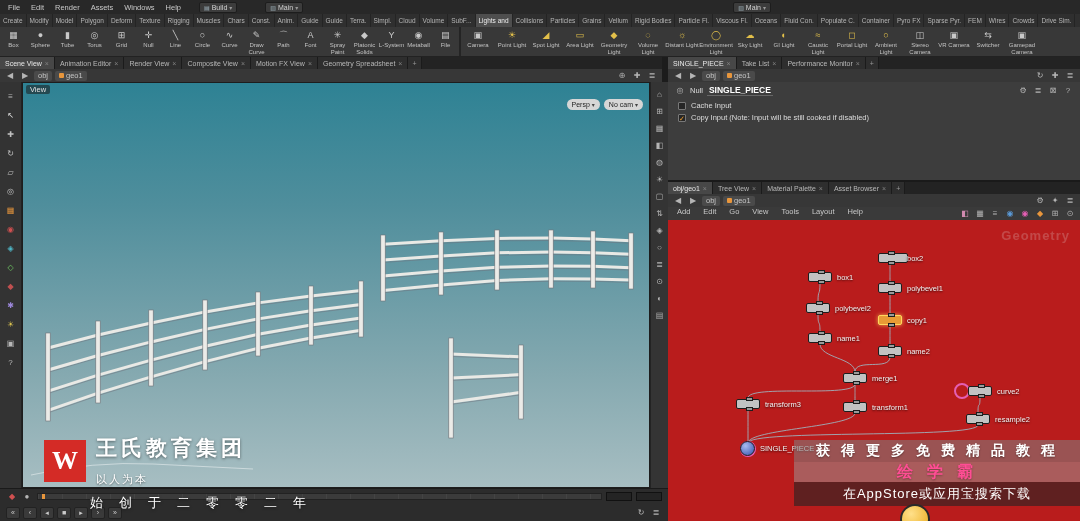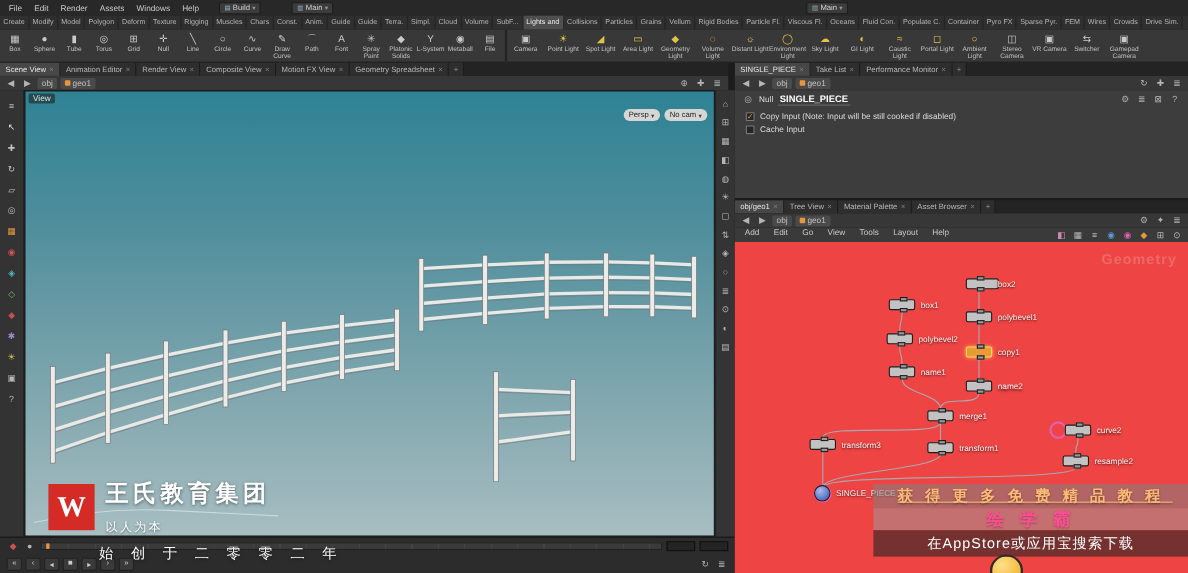--- a/index.html
+++ b/index.html
@@ -76,21 +76,21 @@
 .paramhead{display:flex;align-items:center;gap:4px;height:16px;padding:0 6px;}
 .typechip{font-size:7.5px;color:#ddd;}
 .namefield{font-size:8.5px;font-weight:bold;color:#fff;border-bottom:1px solid #666;padding:0 2px;}
 .cbrow{display:flex;align-items:center;gap:5px;padding:3px 10px 0 10px;font-size:7.5px;color:#dcdcdc;}
 .cb{width:8px;height:8px;min-width:8px;background:#262626;border:1px solid #787878;border-radius:1px;font-size:7px;line-height:7px;text-align:center;color:#f0a030;}
 #rightdivider{position:absolute;left:668px;top:180px;width:412px;height:2px;background:#1a1a1a;}
 
 
 #netmenu{position:absolute;left:668px;top:207px;width:412px;height:13px;background:#3a3a3a;display:flex;align-items:flex-start;padding:0 4px;font-size:7.5px;color:#c8c8c8;}
 .netmenu-item{padding:0 5px;}
-#netcanvas{position:absolute;left:668px;top:220px;width:412px;height:301px;background:#ef4444;overflow:hidden;}
+#netcanvas{position:absolute;left:668px;top:220px;width:412px;height:301px;background:#b91c1c;overflow:hidden;}
 #wires{position:absolute;left:0;top:0;}
 .watermark{position:absolute;right:10px;top:8px;font-size:13px;font-weight:bold;letter-spacing:1px;color:rgba(230,230,230,.22);}
 .node{position:absolute;width:24px;height:10px;background:#c2c2c2;border:1px solid #1d1d1d;border-radius:2px;}
 .node:before{content:"";position:absolute;left:9px;top:-3px;width:5px;height:2px;background:#9a9a9a;border:1px solid #1d1d1d;}
 .node:after{content:"";position:absolute;left:9px;bottom:-3px;width:5px;height:2px;background:#9a9a9a;border:1px solid #1d1d1d;}
 .node.sel{background:#e89b35;border-color:#ffd75e;box-shadow:0 0 4px rgba(255,210,90,.8);}
 .node.circle{width:15px;height:15px;border-radius:50%;background:radial-gradient(circle at 35% 30%,#a8bcf0,#5670c0 70%,#3a4f96);}
 .node.circle:before,.node.circle:after{display:none;}
 .nlabel{position:absolute;left:28px;top:0;font-size:7.5px;color:#f2f2f2;text-shadow:0 1px 2px rgba(0,0,0,.7);white-space:nowrap;line-height:10px;}
 .circle .nlabel{left:19px;top:2px;}
@@ -99,21 +99,21 @@
 
 
 #logo{position:absolute;left:44px;top:434px;width:310px;z-index:30;}
 .logo-row1{display:flex;align-items:center;gap:10px;}
 .logo-mark{width:42px;height:42px;background:#d42b26;color:#fff;font-weight:bold;font-size:26px;display:flex;align-items:center;justify-content:center;font-family:"Liberation Serif",serif;}
 .logo-texts{display:flex;align-items:baseline;gap:10px;flex-direction:column;}
 .logo-company{font-size:21px;font-weight:bold;color:#fff;letter-spacing:4px;text-shadow:0 1px 3px rgba(0,0,0,.5);white-space:nowrap;}
 .logo-slogan{font-size:11px;color:#fff;letter-spacing:2px;text-shadow:0 1px 2px rgba(0,0,0,.5);white-space:nowrap;}
 .logo-tagline{margin-top:7px;margin-left:46px;font-size:13px;color:#fff;letter-spacing:16px;text-shadow:0 1px 3px rgba(0,0,0,.5);white-space:nowrap;}
 #ad{position:absolute;left:794px;top:440px;width:286px;z-index:30;}
-.ad-line1{height:22px;background:rgba(130,130,130,.55);color:#fdba74;font-weight:bold;font-size:14px;letter-spacing:11px;display:flex;align-items:center;justify-content:center;text-shadow:0 1px 2px rgba(0,0,0,.4);padding-left:8px;white-space:nowrap;text-decoration:underline;}
+.ad-line1{height:22px;background:rgba(130,130,130,.55);color:#ffffff;font-weight:bold;font-size:14px;letter-spacing:11px;display:flex;align-items:center;justify-content:center;text-shadow:0 1px 2px rgba(0,0,0,.4);padding-left:8px;white-space:nowrap;}
 .ad-brand{height:20px;background:rgba(155,155,155,.5);display:flex;align-items:center;justify-content:center;font-size:16px;font-weight:bold;color:#ff4d94;letter-spacing:14px;text-shadow:0 1px 2px rgba(0,0,0,.3);padding-left:10px;white-space:nowrap;}
 .ad-line2{height:24px;background:rgba(35,35,35,.6);color:#fff;font-size:13px;display:flex;align-items:center;justify-content:center;letter-spacing:1px;white-space:nowrap;}
 .mascot{position:absolute;left:106px;top:64px;width:30px;height:30px;border-radius:50%;border:2px solid #2a2a2a;background:radial-gradient(circle at 35% 30%,#ffe08a,#f0b93a 70%,#c98f20);}
 </style>
 </head>
 <body>
 
 <div id="root">
 
   <div id="menubar">
@@ -602,26 +602,26 @@
       <span class="spacer"></span>
       <span id="paramhead-icons" class="iconrow">
           <div class="sicon">⚙</div>
           <div class="sicon">≣</div>
           <div class="sicon">⊠</div>
           <div class="sicon">?</div>
         </span>
     </div>
     <div id="paramrows">
         <div class="cbrow">
+          <span class="cb"></span>
+          <span class="cblabel">Cache Input</span>
+        </div>
+        <div class="cbrow">
           <span class="cb checked">✓</span>
           <span class="cblabel">Copy Input (Note: Input will be still cooked if disabled)</span>
-        </div>
-        <div class="cbrow">
-          <span class="cb"></span>
-          <span class="cblabel">Cache Input</span>
         </div>
       </div>
   </div>
   <div id="rightdivider"></div>
 
   <div id="nettabs" class="tabsrow">
       <div class="ptab active">
         <span class="ptlabel">obj/geo1</span>
         <span class="ptx">×</span>
       </div>

